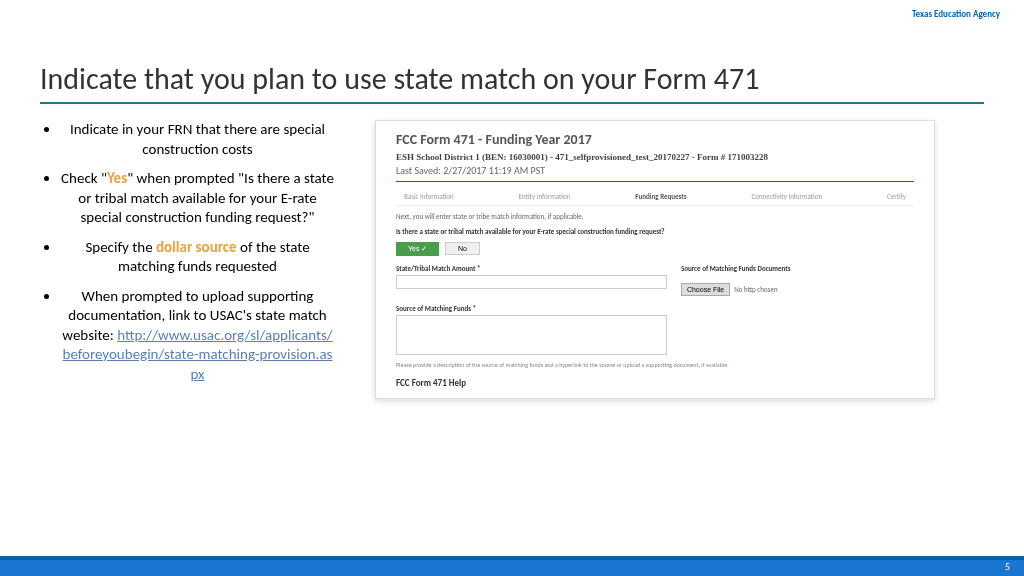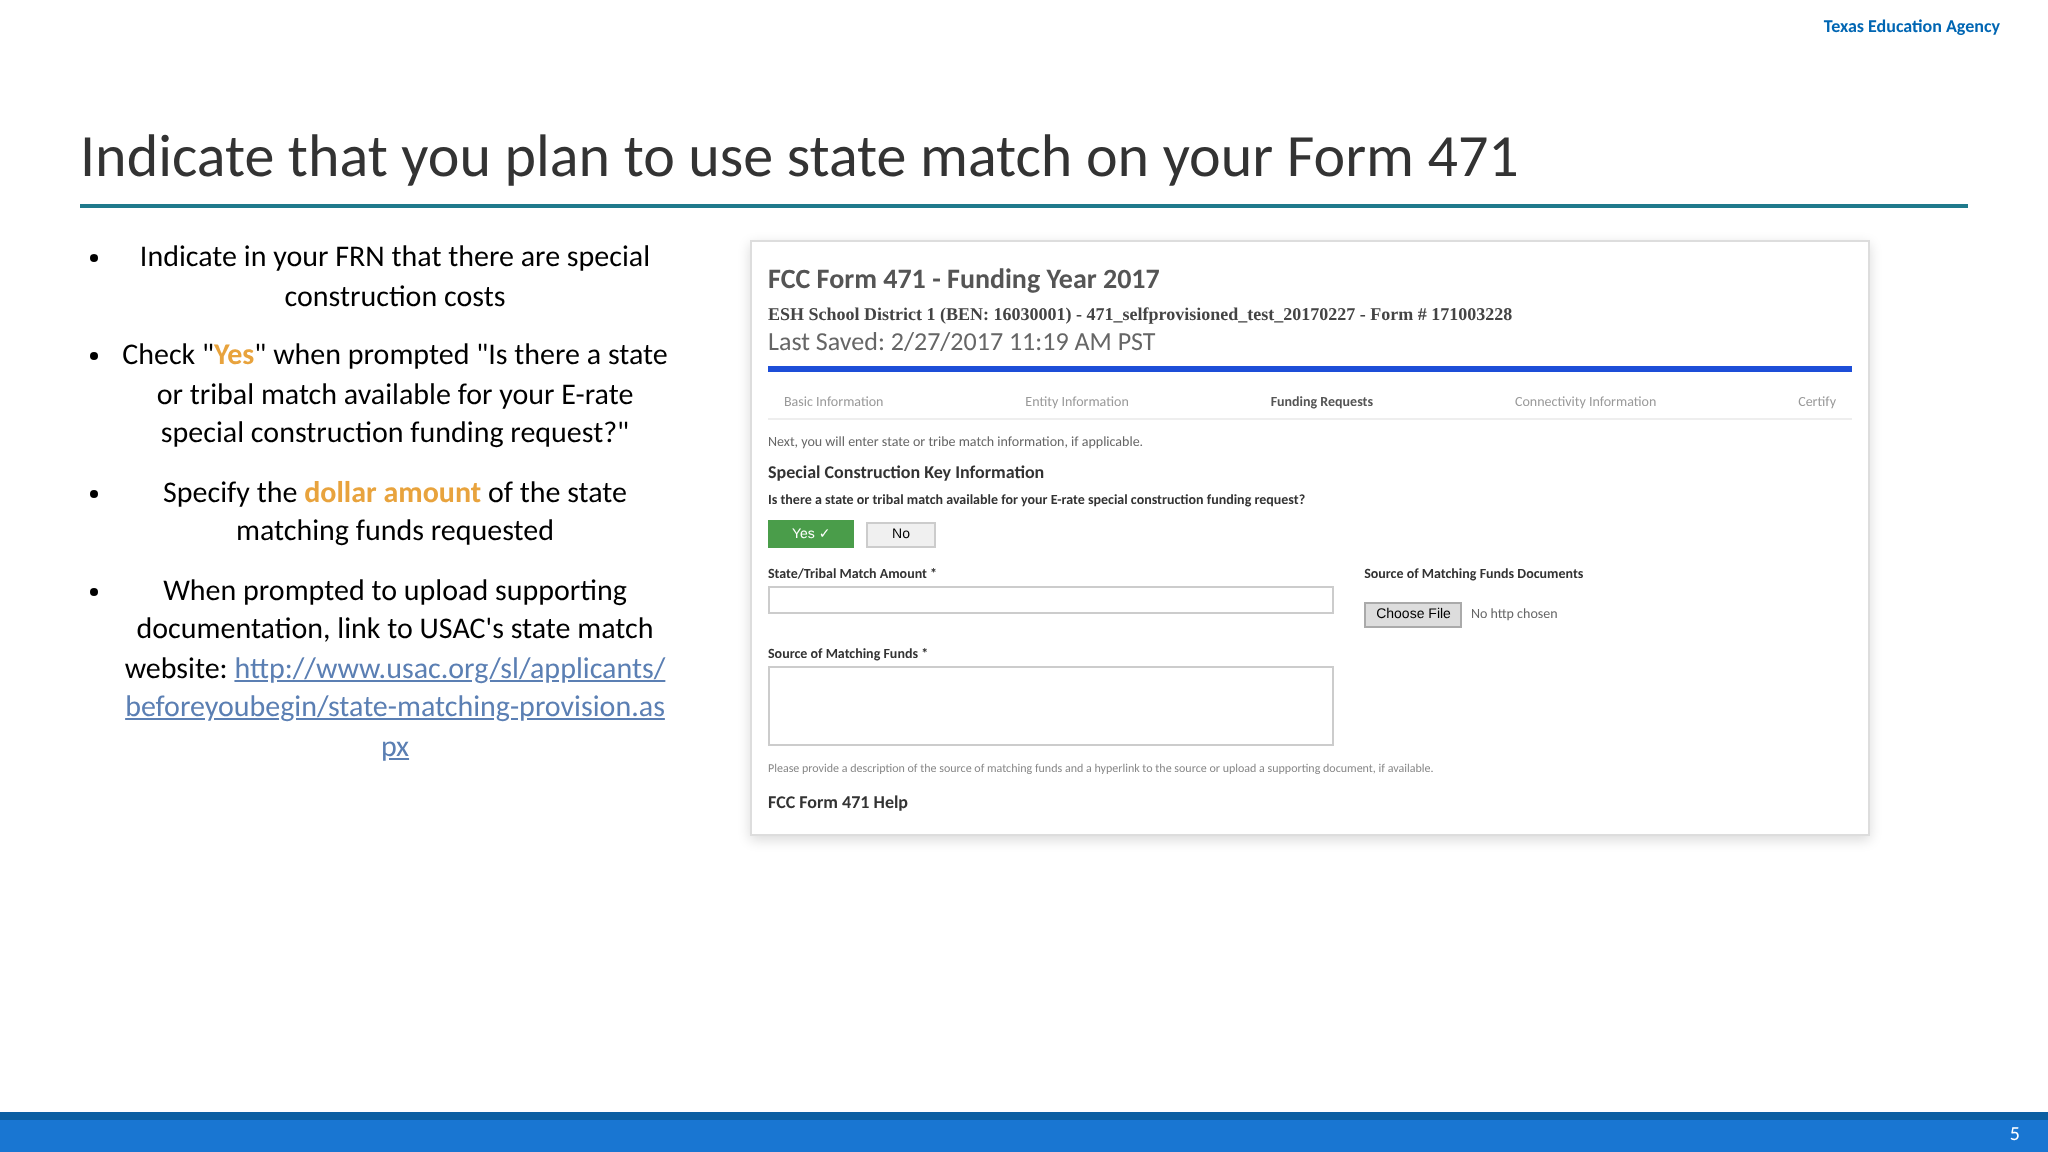--- a/index.html
+++ b/index.html
@@ -9,24 +9,24 @@
     .logo-star { display: inline-block; width: 18px; height: 18px; background: #e8a33d; clip-path: polygon(50% 0%, 61% 35%, 98% 35%, 68% 57%, 79% 91%, 50% 70%, 21% 91%, 32% 57%, 2% 35%, 39% 35%); position: relative; top: -14px; left: -3px; }
     .logo-sub { font-size: 9px; color: #0066b3; font-weight: bold; margin-top: -4px; }
     .title { position: absolute; top: 60px; left: 40px; font-size: 30px; font-weight: 300; color: #333; }
     .hr { position: absolute; top: 102px; left: 40px; right: 40px; height: 2px; background: #1f7a8c; }
     .content { position: absolute; top: 120px; left: 40px; display: flex; }
     .bullets { width: 295px; font-size: 15px; color: #000; line-height: 1.3; }
     .bullets ul { list-style: disc; padding-left: 20px; text-align: center; }
     .bullets li { margin-bottom: 10px; }
     .hl { color: #e8a33d; font-weight: bold; }
     .link { color: #5b7fb3; text-decoration: underline; word-break: break-all; }
-    .form-ss { width: 560px; margin-left: 40px; border: 1px solid #ddd; box-shadow: 0 2px 6px rgba(0,0,0,0.15); padding: 10px 8px; font-size: 8px; background: #fff; }
+    .form-ss { width: 560px; margin-left: 40px; border: 1px solid #ddd; box-shadow: 0 2px 6px rgba(0,0,0,0.15); padding: 10px 20px; font-size: 8px; background: #fff; }
     .form-title { font-size: 14px; font-weight: bold; color: #555; margin-bottom: 4px; }
     .form-sub { font-size: 9px; font-weight: bold; color: #444; margin-bottom: 2px; font-family: Liberation Serif, serif; }
-    .form-saved { font-size: 13px; color: #666; border-bottom: 3px solid #1d4ed8; padding-bottom: 4px; margin-bottom: 6px; }
+    .form-saved { font-size: 10px; color: #666; border-bottom: 1px solid #1d4ed8; padding-bottom: 4px; margin-bottom: 6px; }
     .tabs { display: flex; justify-content: space-between; font-size: 7px; color: #999; padding: 4px 8px; border-bottom: 1px solid #eee; margin-bottom: 6px; gap: 12px; }
     .tabs span.active { color: #555; font-weight: bold; text-align: center; }
     .form-note { font-size: 7px; color: #666; margin-bottom: 6px; }
     .section-head { font-size: 9px; font-weight: bold; color: #333; margin-bottom: 3px; }
     .question { font-size: 7px; font-weight: bold; color: #333; margin-bottom: 6px; }
     .btn-row { margin-bottom: 8px; }
     .btn-yes { background: #4a9d4a; color: #fff; border: none; padding: 3px 12px; font-size: 7px; margin-right: 4px; }
     .btn-no { background: #f0f0f0; border: 1px solid #ccc; padding: 2px 12px; font-size: 7px; }
     .form-row { display: flex; margin-bottom: 8px; }
     .form-left { width: 55%; }
@@ -49,38 +49,37 @@
 </div>
 
 <div class="title">Indicate that you plan to use state match on your Form 471</div>
 <div class="hr"></div>
 
 <div class="content">
   <div class="bullets">
     <ul>
       <li>Indicate in your FRN that there are special construction costs</li>
       <li><span>Check "</span><span class="hl">Yes</span><span>" when prompted "Is there a state or tribal match available for your E-rate special construction funding request?"</span></li>
-      <li><span>Specify the </span><span class="hl">dollar amount</span><span> of the state matching funds requested</span></li>
+      <li><span>Specify the </span><span class="hl">dollar source</span><span> of the state matching funds requested</span></li>
       <li><span>When prompted to upload supporting documentation, link to USAC's state match website: </span><a class="link">http://www.usac.org/sl/applicants/beforeyoubegin/state-matching-provision.aspx</a></li>
     </ul>
   </div>
 
   <div class="form-ss">
     <div class="form-title">FCC Form 471 - Funding Year 2017</div>
     <div class="form-sub">ESH School District 1 (BEN: 16030001) - 471_selfprovisioned_test_20170227 - Form # 171003228</div>
     <div class="form-saved">Last Saved: 2/27/2017 11:19 AM PST</div>
     <div class="tabs">
       <span>Basic Information</span>
       <span>Entity Information</span>
       <span class="active">Funding Requests</span>
       <span>Connectivity Information</span>
       <span>Certify</span>
     </div>
     <div class="form-note">Next, you will enter state or tribe match information, if applicable.</div>
-    <div class="section-head">Special Construction Key Information</div>
     <div class="question">Is there a state or tribal match available for your E-rate special construction funding request?</div>
     <div class="btn-row">
       <button class="btn-yes">Yes ✓</button>
       <button class="btn-no">No</button>
     </div>
     <div class="form-row">
       <div class="form-left">
         <label class="lbl">State/Tribal Match Amount *</label>
         <input class="inp" style="">
       </div>

